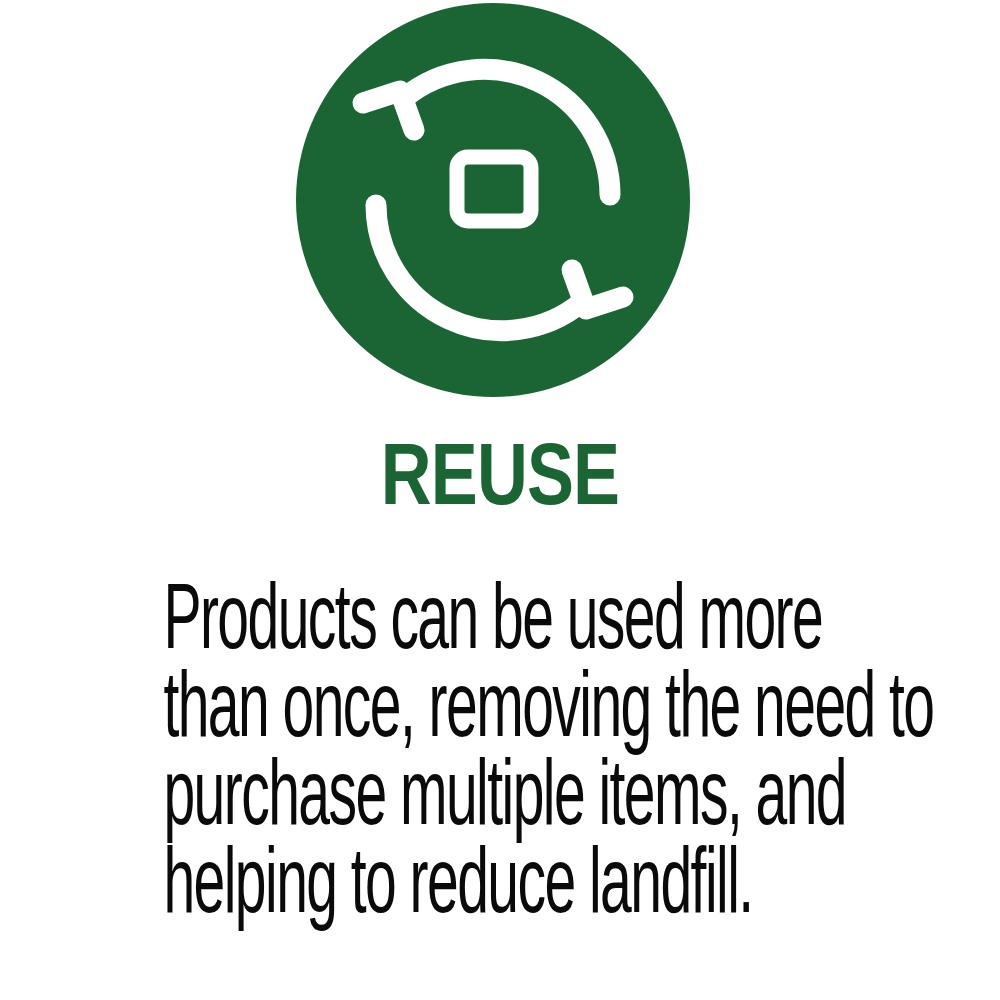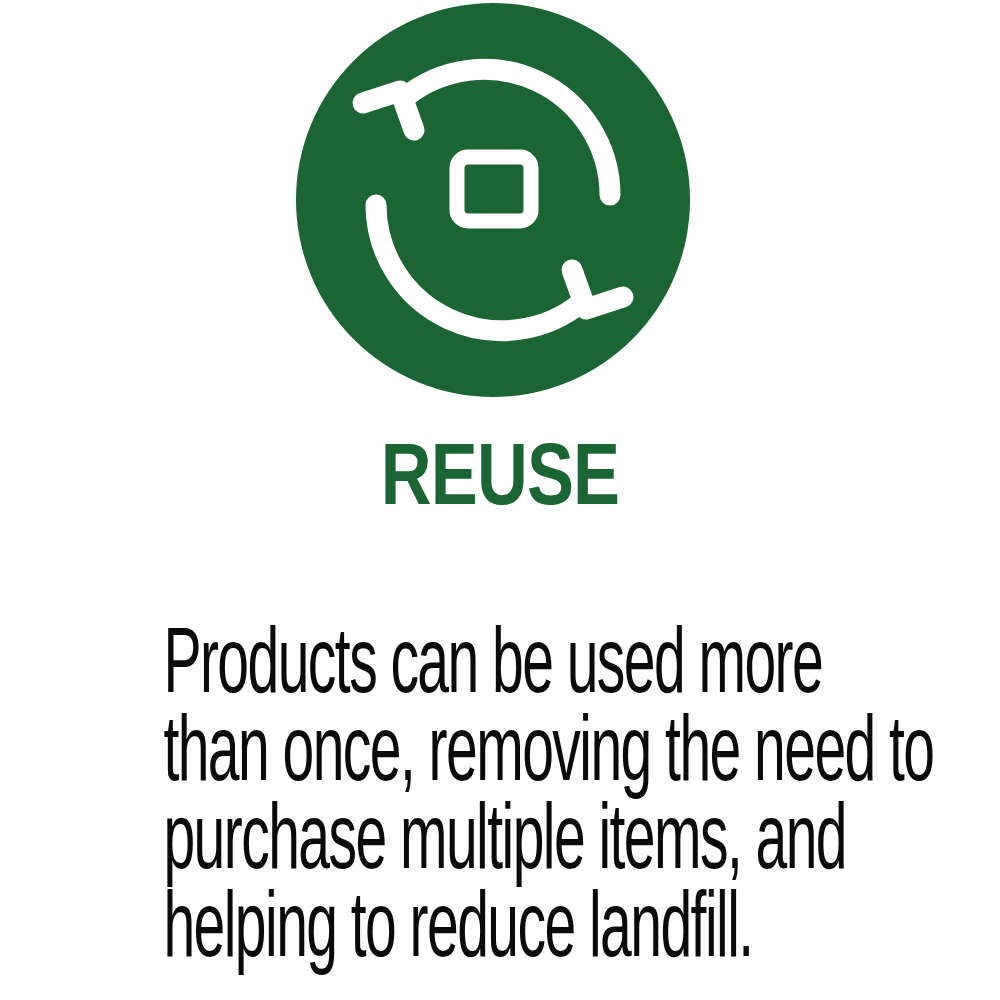--- a/index.html
+++ b/index.html
@@ -56,21 +56,20 @@
   }
 
   
   #body-copy {
     position: absolute;
     left: 0;
     top: 572px;
     width: 860px;
     text-align: right;
     color: #000000;
-    margin-top: 44px;
   }
   .copy-line {
     font-family: "Liberation Sans Narrow", "Liberation Sans", sans-serif;
     font-weight: 300;
     font-size: 92px;
     line-height: 88px;
     letter-spacing: -2.5px;
     color: #0a0a0a;
     white-space: nowrap;
     transform: scaleX(0.62);

